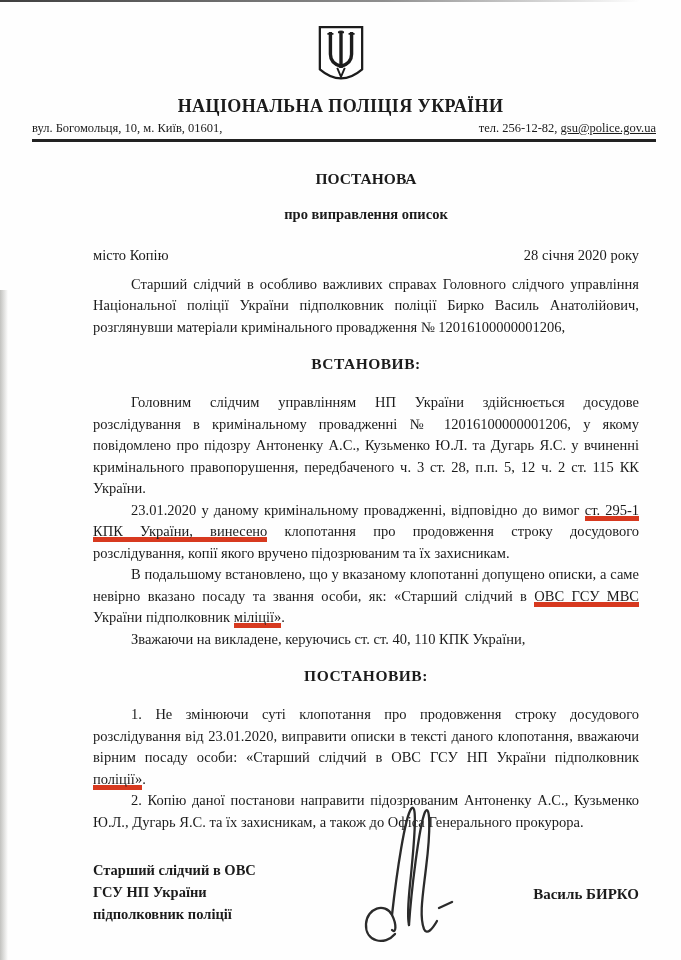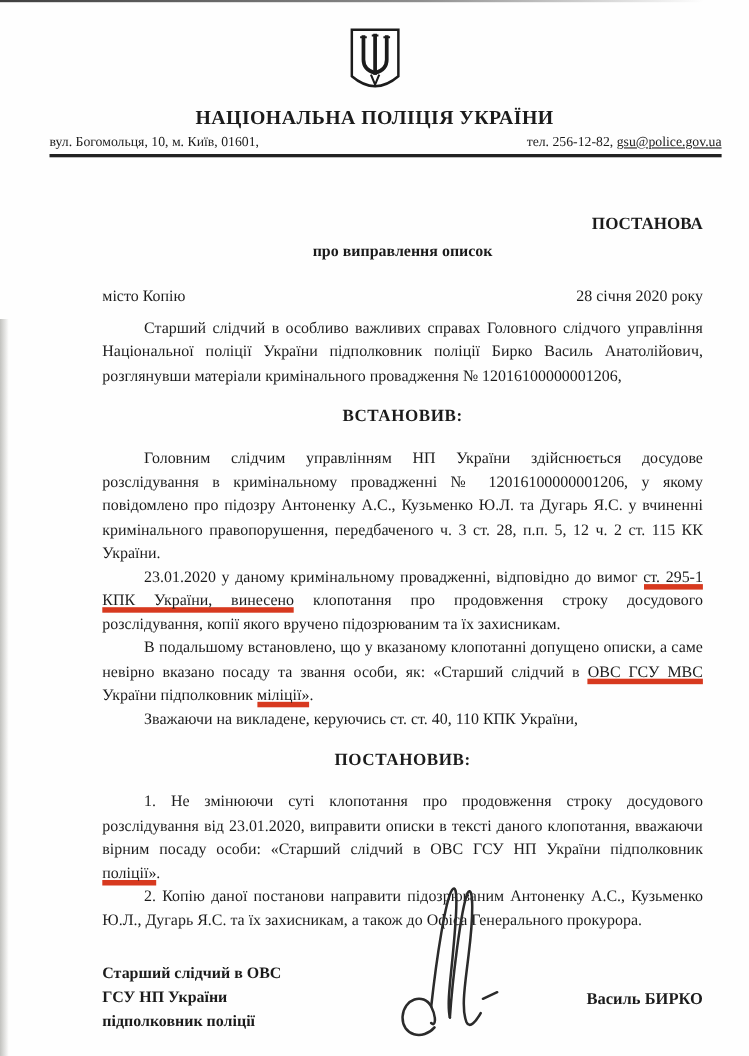--- a/index.html
+++ b/index.html
@@ -13,28 +13,28 @@
   .scan-top { position:absolute; top:0; left:0; width:640px; height:2px;
               background:linear-gradient(90deg,#3f3f3f,#8f8f8f 60%,rgba(200,200,200,0)); }
   .scan-left { position:absolute; top:290px; bottom:0; left:0; width:8px;
                background:linear-gradient(90deg,#c2c2bf,rgba(255,255,255,0)); }
 
   
   .letterhead { text-align:center; padding-top:24px; }
   .emblem { display:inline-block; }
   .org { font-weight:bold; font-size:18px; letter-spacing:.4px; line-height:1.22; }
   .addr-row { display:flex; justify-content:space-between; align-items:flex-end;
-              margin:3px 25px 0 45px; padding-bottom:3px; border-bottom:3px solid #222;
+              margin:3px 25px 0 32px; padding-bottom:3px; border-bottom:3px solid #222;
               font-size:12.5px; }
   .addr-right .email { text-decoration:underline; }
 
   
   .content { margin:0 42px 0 93px; }
-  .doc-title { text-align:right; font-weight:bold; font-size:15.5px; margin-top:52px; }
-  .doc-subtitle { text-align:center; font-weight:bold; font-size:14.5px; margin-top:8px; }
+  .doc-title { text-align:center; font-weight:bold; font-size:15.5px; margin-top:28px; }
+  .doc-subtitle { text-align:center; font-weight:bold; font-size:14.5px; margin-top:18px; }
   .meta-row { display:flex; justify-content:space-between; font-size:14.5px; margin-top:24px; }
 
   
   .para { font-size:14.5px; line-height:21.5px; text-align:justify; text-indent:38px; }
   .preamble { margin-top:10px; }
   .sec-heading { text-align:center; font-weight:bold; font-size:15.5px; letter-spacing:.5px;
                  margin:17px 0 19px; }
   .marked { background-image:linear-gradient(var(--marker),var(--marker));
             background-size:100% 5px; background-position:0 100%;
             background-repeat:no-repeat; padding-bottom:3px;

